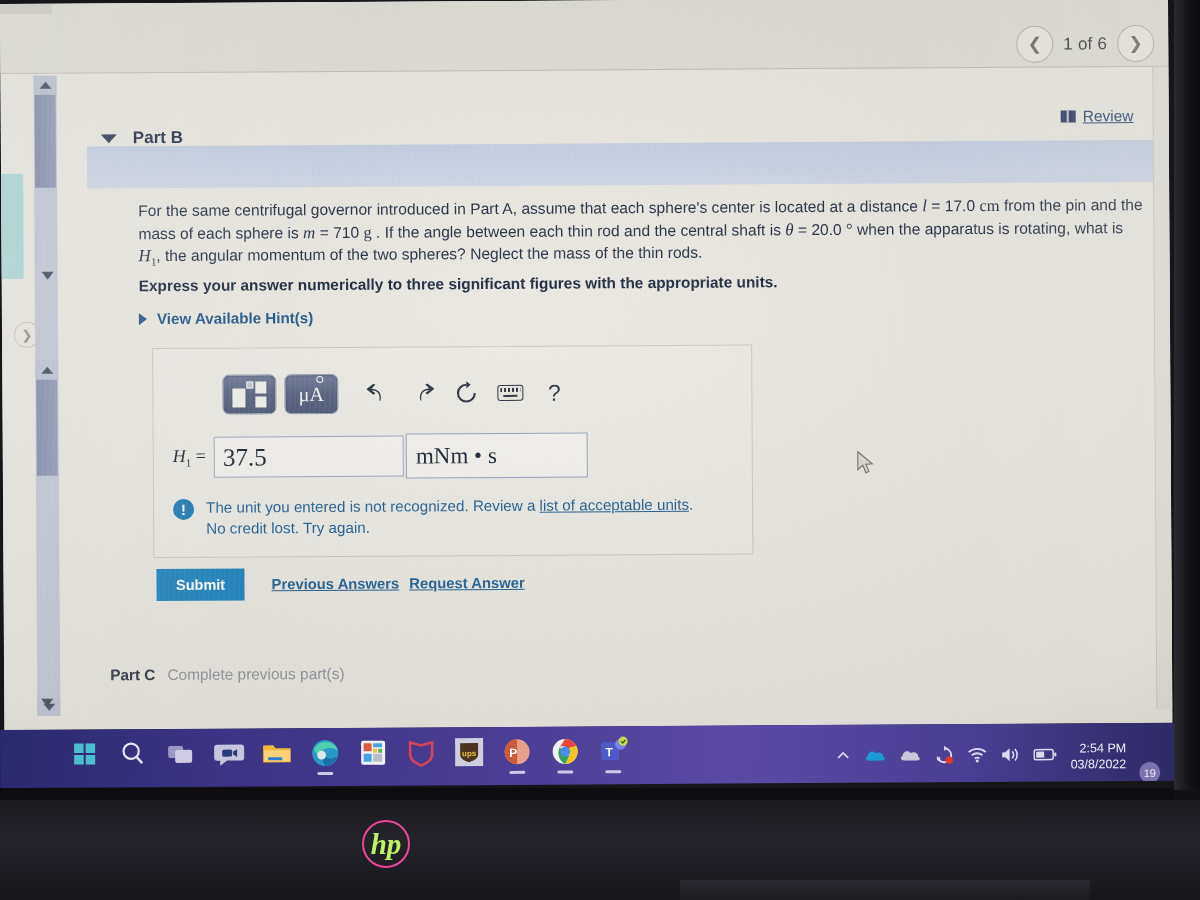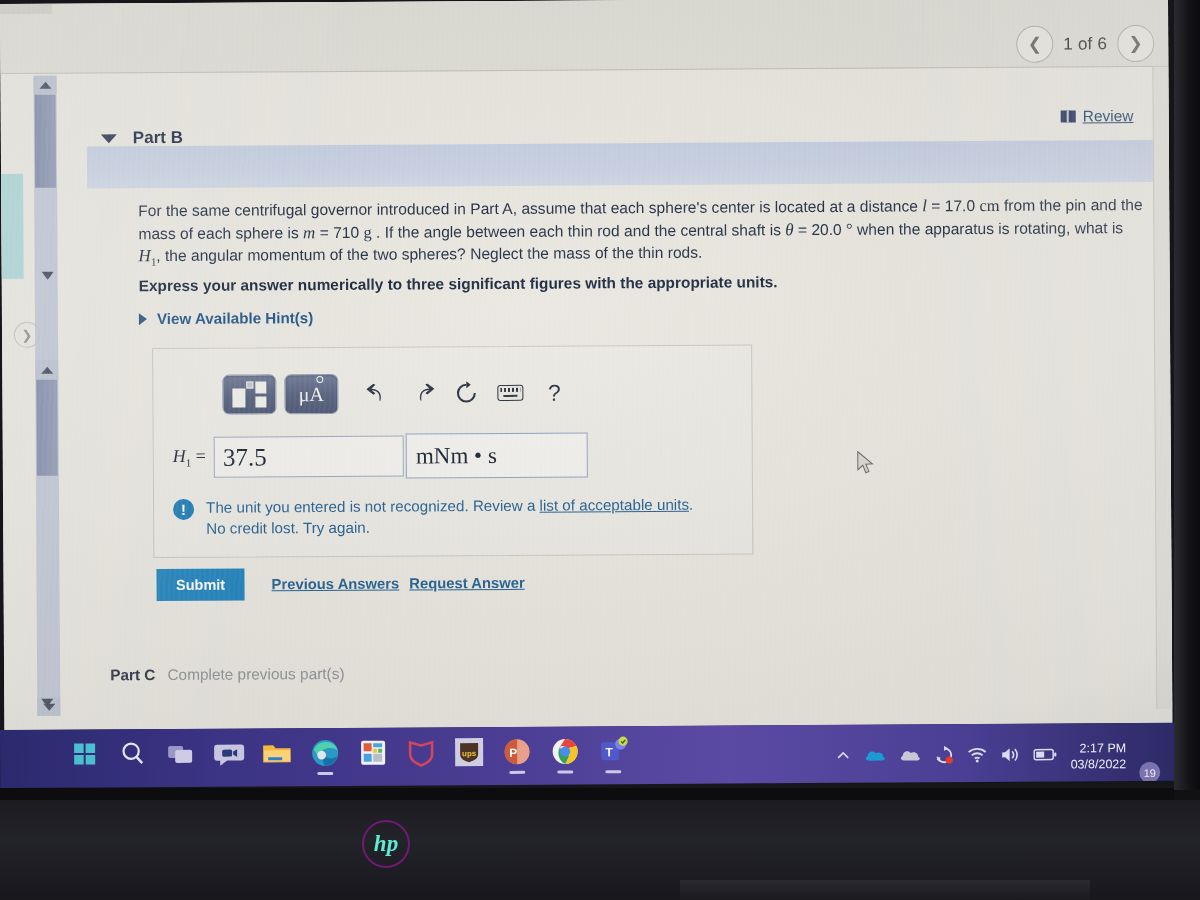--- a/index.html
+++ b/index.html
@@ -253,23 +253,23 @@
   }
 
   
   #base-top { position:absolute; left:0; top:788px; width:1174px; height:14px; background:#0d0d10; }
   #deck {
     position:absolute; left:0; top:800px; width:1200px; height:100px;
     background:linear-gradient(180deg,#1b1b20 0%,#23232a 40%,#17171c 100%);
   }
   #hp-logo {
     position:absolute; left:362px; top:820px; width:48px; height:48px; border-radius:50%;
-    border:2px solid #701a75; color:#5eead4;
+    border:2px solid #ec4899; color:#bef264;
     display:flex; align-items:center; justify-content:center;
-    font-family:"Liberation Serif", serif; font-style:italic; font-size:23px; font-weight:bold;
+    font-family:"Liberation Serif", serif; font-style:italic; font-size:29px; font-weight:bold;
   }
   #deck-strip { position:absolute; left:680px; top:880px; width:410px; height:20px;
     background:linear-gradient(180deg,#2a2a31,#1a1a1f); }
   #right-dark { position:absolute; left:1174px; top:0; width:26px; height:790px;
     background:linear-gradient(90deg,#2a2a30 0%,#131317 60%,#0b0b0e 100%); }
   #tl-corner { position:absolute; left:0; top:0; width:52px; height:10px; background:#cfcdc6; }
 </style>
 </head>
 <body>
 
@@ -551,21 +551,21 @@
         </span>
         <span>
           <svg width="24" height="14" viewBox="0 0 24 14">
             <rect x="1" y="2" width="19" height="10" rx="2" fill="none" stroke="#ddd9ee" stroke-width="1.5"></rect>
             <rect x="3" y="4" width="8" height="6" fill="#ddd9ee"></rect>
             <rect x="21" y="5" width="2.2" height="4" rx="1" fill="#ddd9ee"></rect>
           </svg>
         </span>
       </div>
       <div id="clock">
-        <div>2:17 PM</div>
+        <div>2:54 PM</div>
         <div>03/8/2022</div>
       </div>
       <div id="badge">19</div>
     </div>
   </div>
 
   <div id="base-top"></div>
   <div id="right-dark"></div>
   <div id="deck"></div>
   <div id="hp-logo">hp</div>

